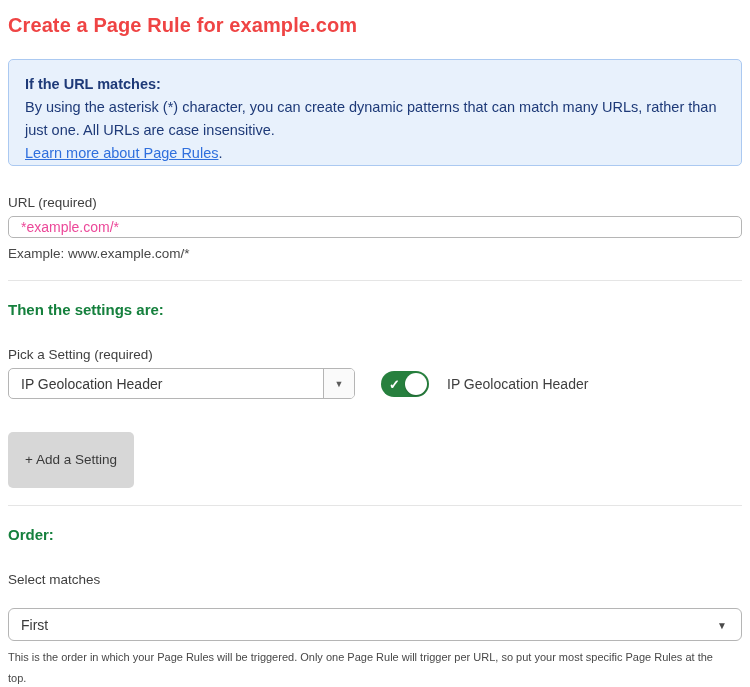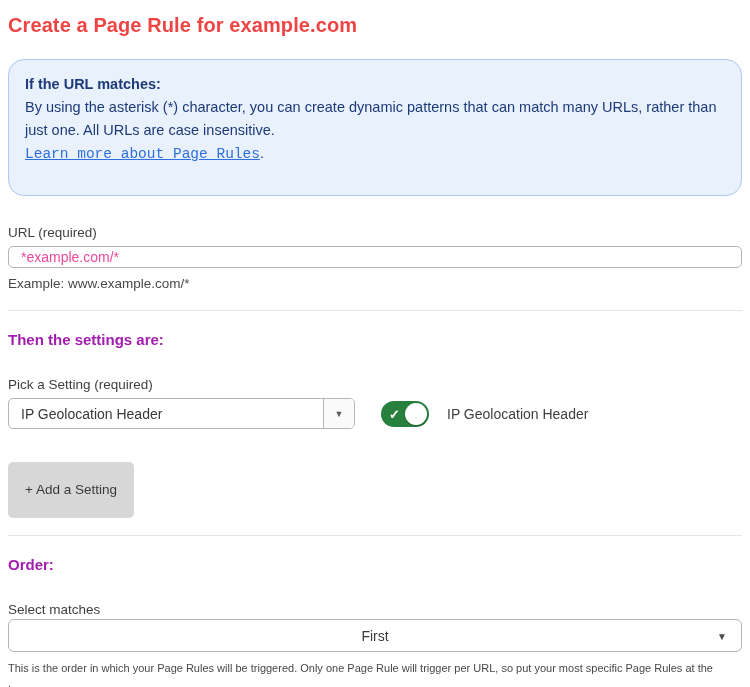--- a/index.html
+++ b/index.html
@@ -15,45 +15,45 @@
   .page-title {
     font-size: 20px; font-weight: bold; color: #ef4444;
     margin-top: 3px; line-height: 24px; letter-spacing: .1px;
   }
 
   
   .info-box {
     margin-top: 22px;
     background: var(--info-bg, #e8f1fc);
     border: 1px solid var(--info-border, #abc9f1);
-    border-radius: 16px;
-    padding: 13px 16px 29px 16px;
+    border-radius: 5px;
+    padding: 13px 16px 0 16px;
     color: var(--info-text, #1e3a78);
     font-size: 14.5px; line-height: 23px;
   }
   .info-box .info-heading { font-weight: bold; }
   .info-link {
     color: var(--link-blue, #2f6fdd);
-    text-decoration: underline; cursor: pointer; font-family: Liberation Mono, monospace;
+    text-decoration: underline; cursor: pointer;
   }
 
   .field-label { font-size: 13.5px; color: #3f3f3f; margin-top: 29px; }
   .text-input {
     display: block; width: 100%; height: 22px; margin-top: 6px;
     border: 1px solid #b5b5b5; border-radius: 5px;
     padding: 0 12px; font-size: 14px; color: #ec4899;
     font-family: "Liberation Sans", sans-serif; background: #fff; outline: none;
   }
   .helper-text { font-size: 13.5px; color: #484848; margin-top: 7px; line-height: 17px; }
 
   .divider { border: none; border-top: 1px solid #e5e5e5; margin: 0; }
   .divider.d1 { margin-top: 18px; }
   .divider.d2 { margin-top: 17px; }
 
-  .section-heading { font-size: 15px; font-weight: bold; color: #a21caf; margin-top: 20px; }
+  .section-heading { font-size: 15px; font-weight: bold; color: #15803d; margin-top: 20px; }
 
   
   .setting-row { display: flex; align-items: center; margin-top: 6px; gap: 7px; }
   .combo {
     display: flex; width: 347px; height: 31px;
     border: 1px solid #b5b5b5; border-radius: 5px;
     background: #fff; overflow: hidden; cursor: pointer;
   }
   .combo-value {
     flex: 1; display: flex; align-items: center;
@@ -88,25 +88,24 @@
     font-size: 13.5px; line-height: 16px;
     padding: 20px 17px; border-radius: 5px;
   }
   .btn-gray { background: var(--button-gray, #d7d7d7); color: #3a3a3a; }
 
   .add-setting-btn { margin-top: 33px; }
 
   
   .select {
     position: relative; display: flex; align-items: center;
-    width: 100%; height: 33px; margin-top: 2px;
+    width: 100%; height: 33px; margin-top: 21px;
     border: 1px solid #b5b5b5; border-radius: 6px;
     background: #fff; padding: 0 12px; font-size: 14px; color: #3a3a3a;
     cursor: pointer;
-    justify-content: center;
   }
   .select .select-arrow {
     position: absolute; right: 14px; top: 50%; transform: translateY(-50%);
     color: #4a4a4a; font-size: 10px;
   }
   .order-helper { font-size: 11px; color: #484848; margin-top: 6px; line-height: 21px; max-width: 720px; }
 </style>
 </head>
 <body>
 

